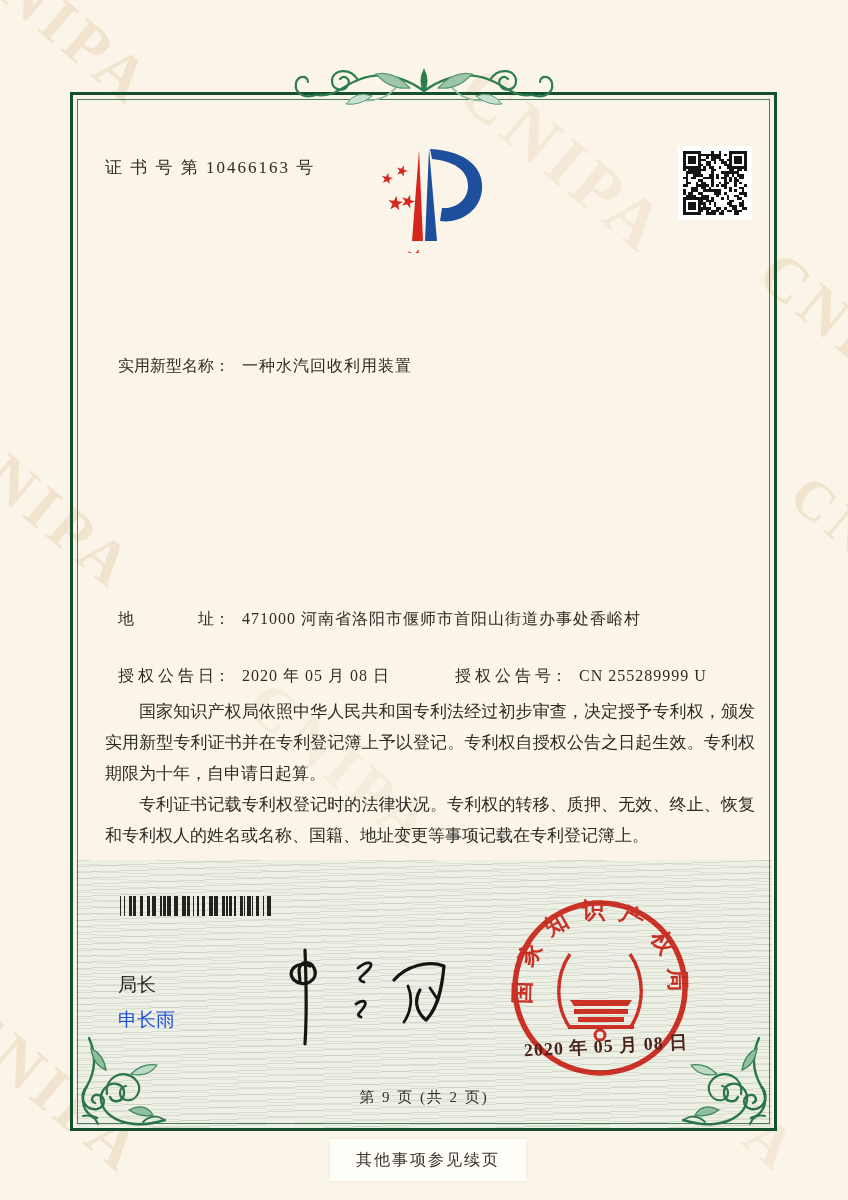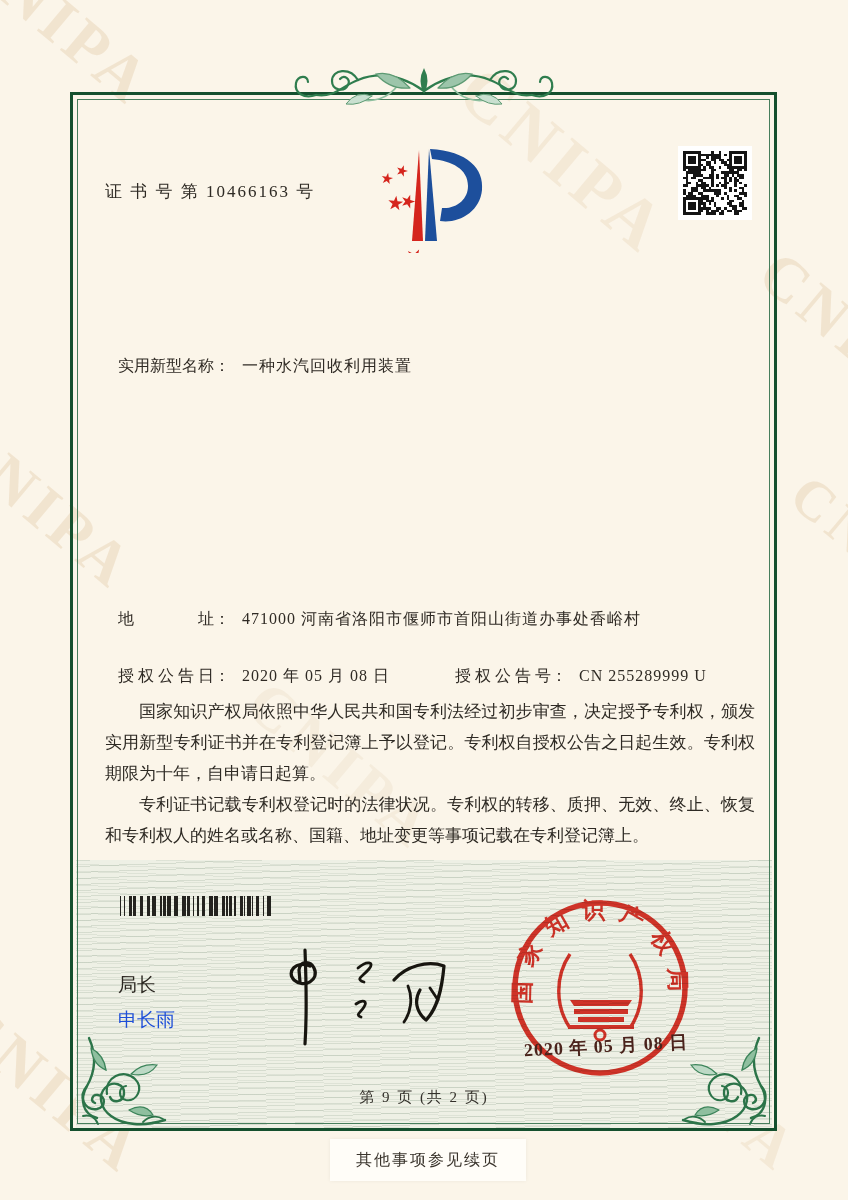--- a/index.html
+++ b/index.html
@@ -28,21 +28,21 @@
   
   .frame-outer{position:absolute;left:70px;top:92px;width:701px;height:1033px;
     border:3px solid #15502e;}
   .frame-inner{position:absolute;left:4px;top:4px;right:4px;bottom:4px;border:1px solid #477e5c;}
 
   .flourish-top{position:absolute;left:290px;top:60px;width:268px;height:62px;}
   .corner-orn{position:absolute;width:96px;height:96px;}
   .corner-bl{left:73px;top:1032px;}
   .corner-br{left:679px;top:1032px;transform:scaleX(-1);}
 
-  .certno{position:absolute;left:105px;top:156px;font-size:17px;letter-spacing:2px;color:#2e2a24;margin-top:24px;}
+  .certno{position:absolute;left:105px;top:156px;font-size:17px;letter-spacing:2px;color:#2e2a24;}
 
   .logo{position:absolute;left:352px;top:138px;width:150px;height:115px;}
 
   .qr-wrap{position:absolute;left:678px;top:146px;width:74px;height:74px;background:#fff;
     display:flex;align-items:center;justify-content:center;}
   .qr{display:grid;grid-template-columns:repeat(25,1fr);grid-template-rows:repeat(25,1fr);
     width:64px;height:64px;background:#fff;}
   .qr div{background:transparent;}
   .qr div.on{background:#151515;}
 

